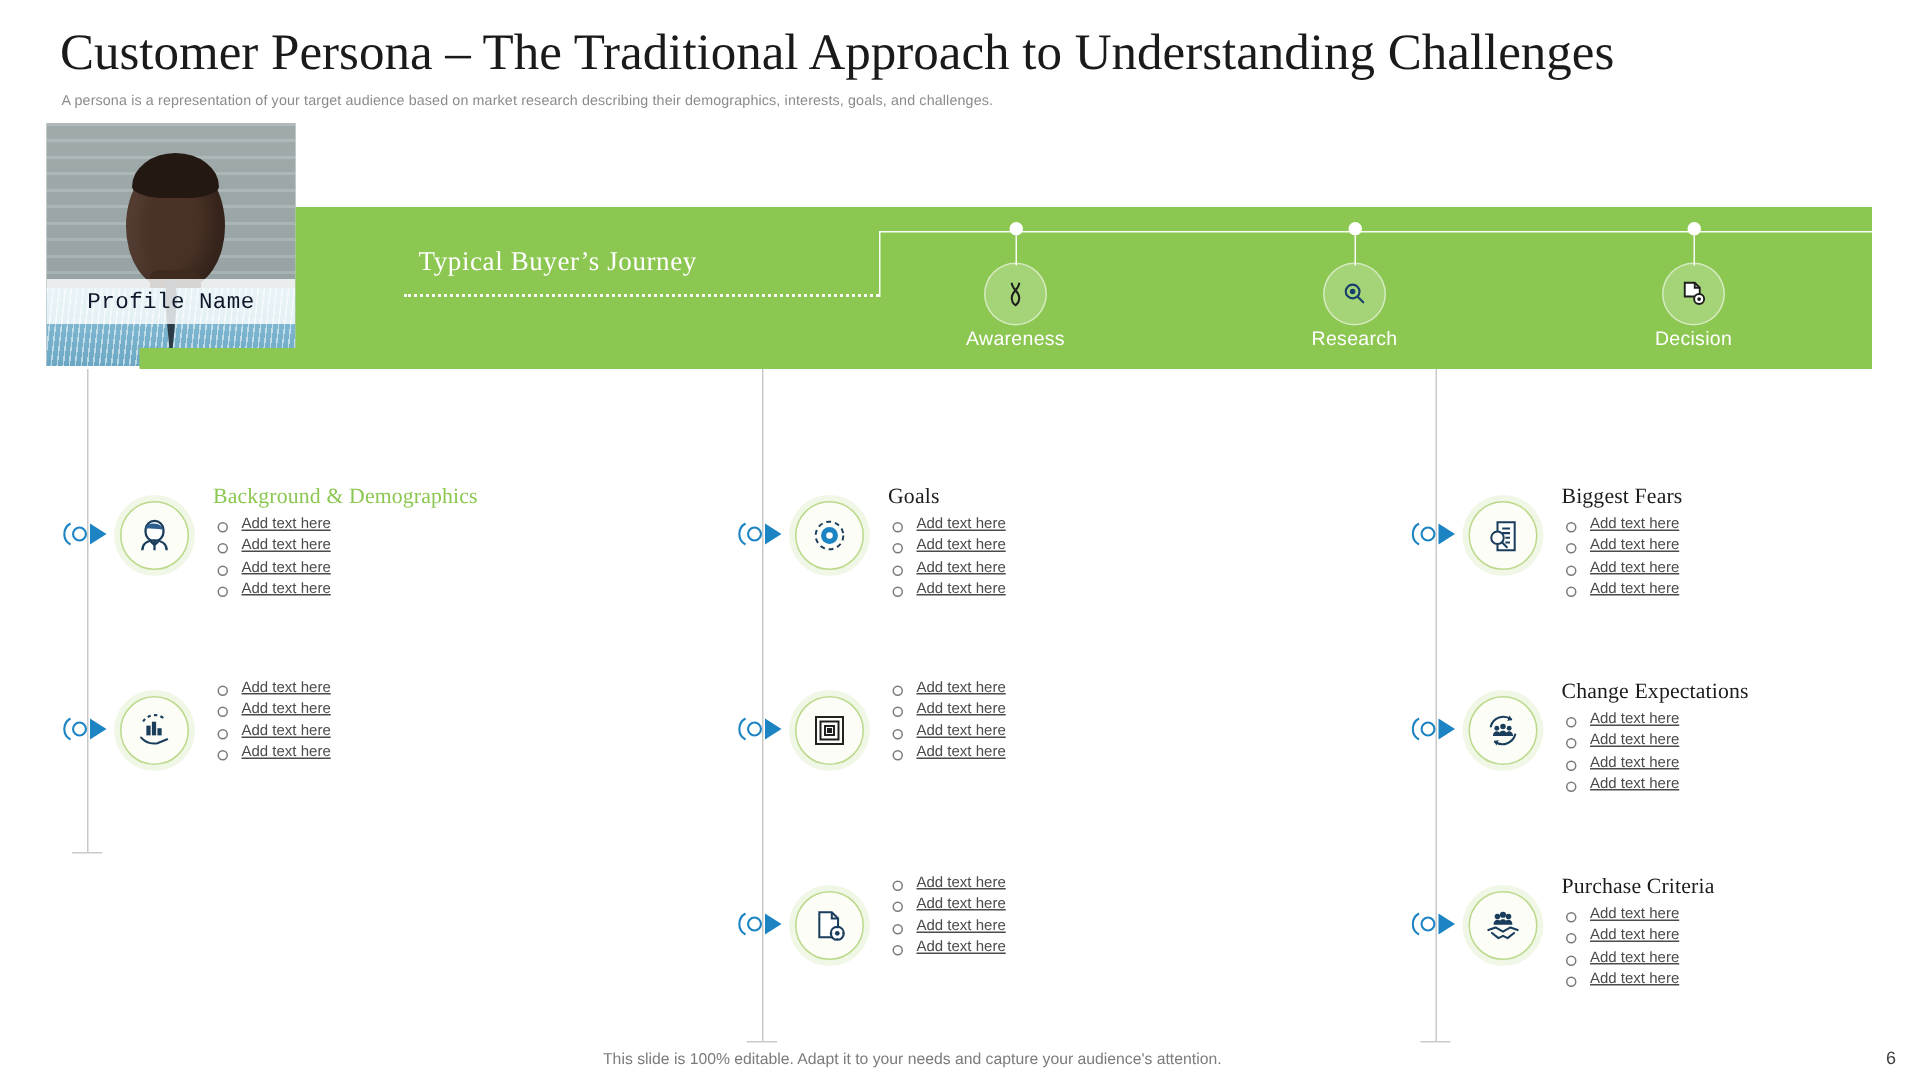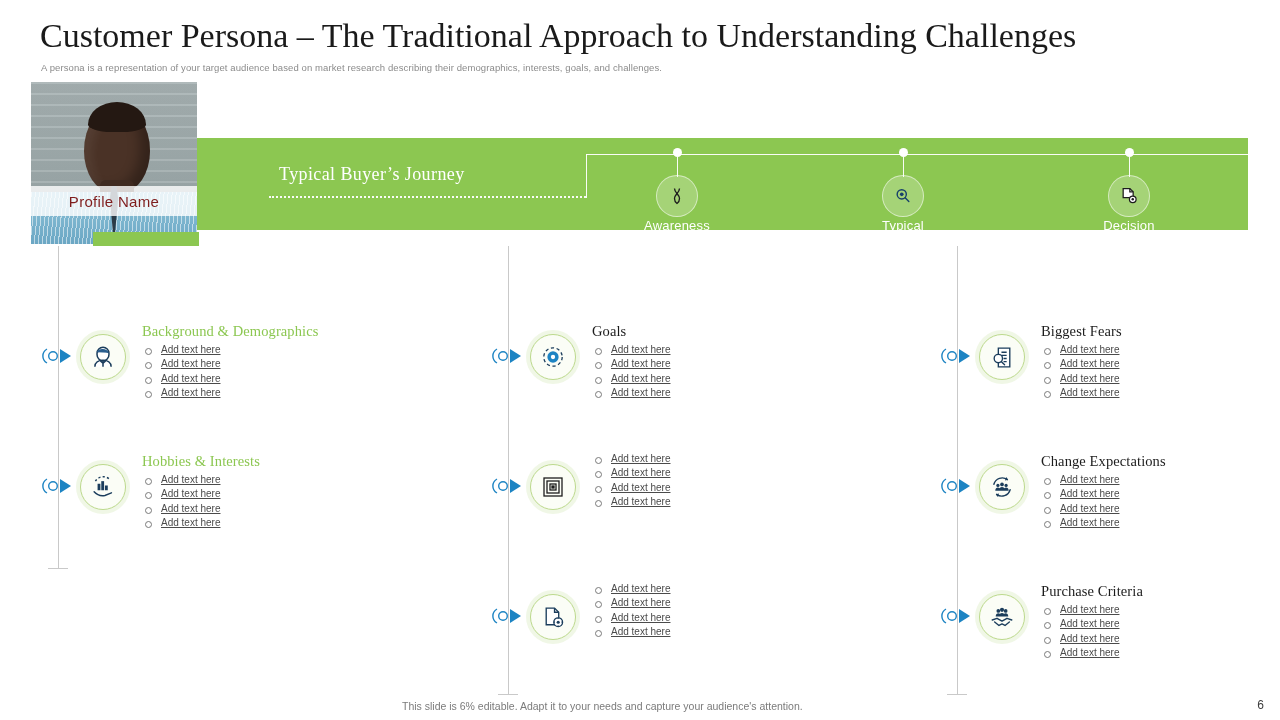--- a/index.html
+++ b/index.html
@@ -52,29 +52,29 @@
   .photo-neck{
     position:absolute; left:52%; top:98px; width:34px; height:30px;
     transform:translateX(-50%); background:#3f2a20; border-radius:6px;
   }
   #profile-name-bar{
     position:absolute; left:0; right:0; bottom:28px; height:30px;
     background:rgba(255,255,255,.80);
     display:flex; align-items:center; justify-content:center;
   }
   #profile-name-bar span{
-    font-family:Liberation Sans, sans-serif; font-size:15px; color:#7f1d1d; letter-spacing:.3px;
+    font-family:Liberation Mono, monospace; font-size:15px; color:#0f172a; letter-spacing:.3px;
   }
   #profile-green-accent{
     position:absolute; left:93px; top:232px; width:106px; height:14px; background:#8CC751;
   }
 
   
   #journey-banner{
-    position:absolute; left:197px; top:138px; width:1051px; height:92px;
+    position:absolute; left:197px; top:138px; width:1051px; height:108px;
     background:#8CC751;
   }
   #journey-title{
     position:absolute; left:82px; top:26px;
     font-family:"Liberation Serif", serif; font-size:18px; color:#ffffff; letter-spacing:.4px;
     white-space:nowrap;
   }
   #journey-title-rule{
     position:absolute; left:72px; top:58px; width:317px; height:0;
     border-top:2px dotted rgba(255,255,255,.95);
@@ -188,21 +188,21 @@
   <div class="journey-stage" style="left:646px;">
     <div class="stage-dot"></div>
     <div class="stage-stem"></div>
     <div class="stage-circle">
       <svg width="20" height="20" viewBox="0 0 24 24" fill="none" stroke="#17406b" stroke-width="1.7">
         <circle cx="10.5" cy="10" r="5.5"></circle>
         <circle cx="10.5" cy="10" r="2.2" fill="#17406b" stroke="none"></circle>
         <line x1="14.6" y1="14.2" x2="19" y2="18.6" stroke-linecap="round"></line>
       </svg>
     </div>
-    <div class="stage-label">Typical</div>
+    <div class="stage-label">Research</div>
   </div>
 
   <div class="journey-stage" style="left:872px;">
     <div class="stage-dot"></div>
     <div class="stage-stem"></div>
     <div class="stage-circle">
       <svg width="20" height="20" viewBox="0 0 24 24" fill="none" stroke="#1d1d1d" stroke-width="1.5">
         <path d="M5 3h8l4 4v7H5z" fill="#ffffff"></path>
         <path d="M13 3v4h4"></path>
         <circle cx="16.5" cy="16" r="4" fill="#ffffff"></circle>
@@ -260,21 +260,20 @@
   <div class="icon-badge">
     <svg width="26" height="26" viewBox="0 0 24 24" fill="none" stroke="#1b3d5c" stroke-width="1.3">
       <path d="M5 6.5a8.5 8.5 0 0 1 13.5-1.2" stroke-dasharray="2 2"></path>
       <rect x="7" y="9" width="2.6" height="6" fill="#1b3d5c" stroke="none"></rect>
       <rect x="10.4" y="6.6" width="2.6" height="8.4" fill="#1b3d5c" stroke="none"></rect>
       <rect x="13.8" y="10.6" width="2.6" height="4.4" fill="#1b3d5c" stroke="none"></rect>
       <path d="M3.8 16.4c2.6 3 6.6 4 10 3.4l6-2.4" stroke-linecap="round"></path>
     </svg>
   </div>
   <div class="block-body">
-    <div class="block-heading green">Hobbies &amp; Interests</div>
     <ul class="bullets">
       <li>Add text here</li>
       <li>Add text here</li>
       <li>Add text here</li>
       <li>Add text here</li>
     </ul>
   </div>
 </div>
 
 <div class="block" style="left:492px; top:336px;">
@@ -436,14 +435,14 @@
     <div class="block-heading dark">Purchase Criteria</div>
     <ul class="bullets">
       <li>Add text here</li>
       <li>Add text here</li>
       <li>Add text here</li>
       <li>Add text here</li>
     </ul>
   </div>
 </div>
 
-<div id="footer-note">This slide is 6% editable. Adapt it to your needs and capture your audience's attention.</div>
+<div id="footer-note">This slide is 100% editable. Adapt it to your needs and capture your audience's attention.</div>
 <div id="page-number">6</div>
 
 </body></html>

